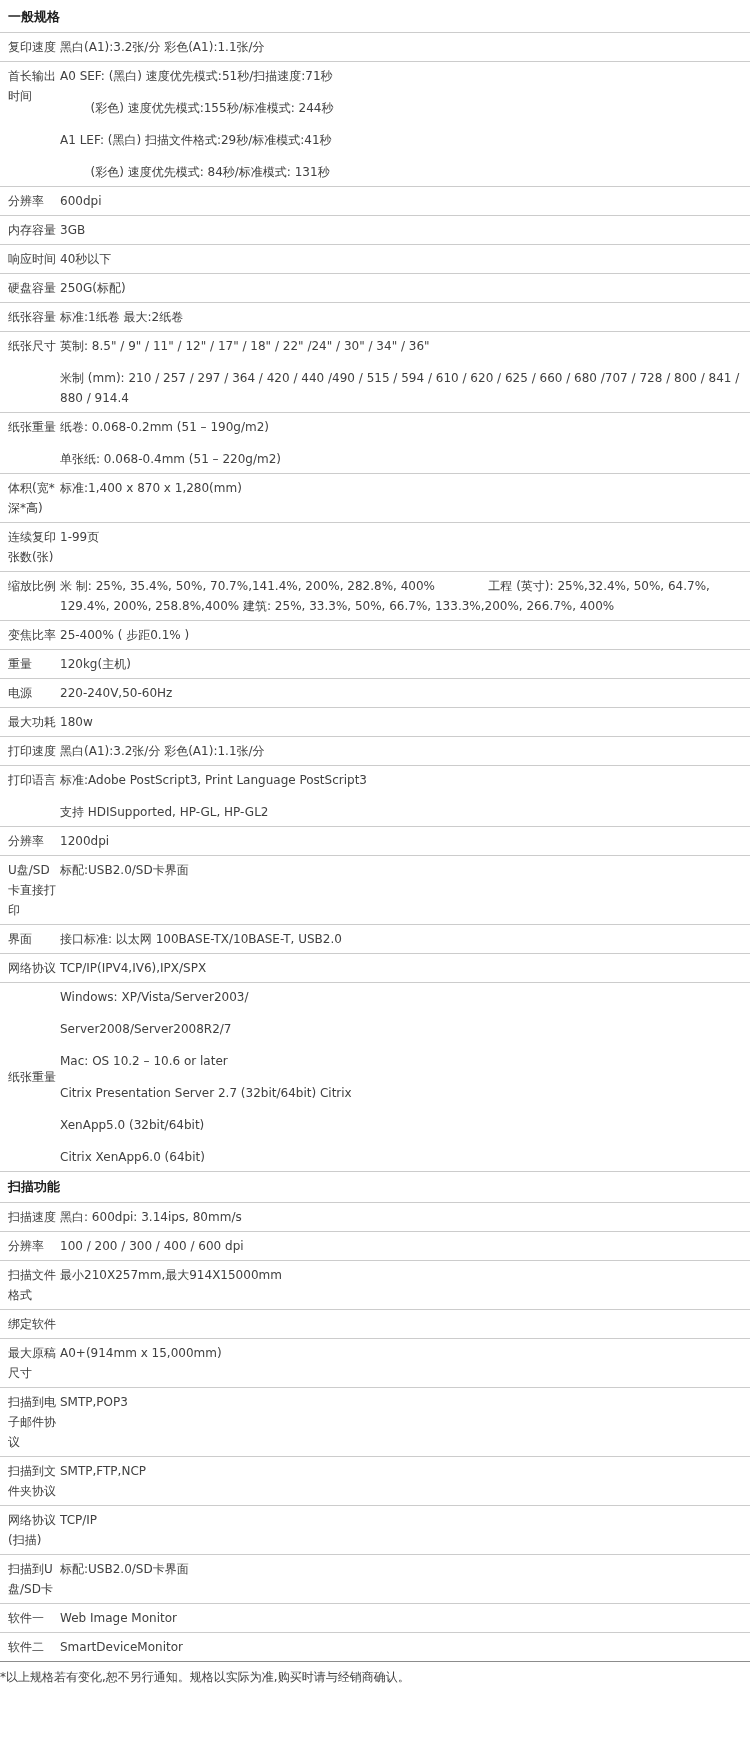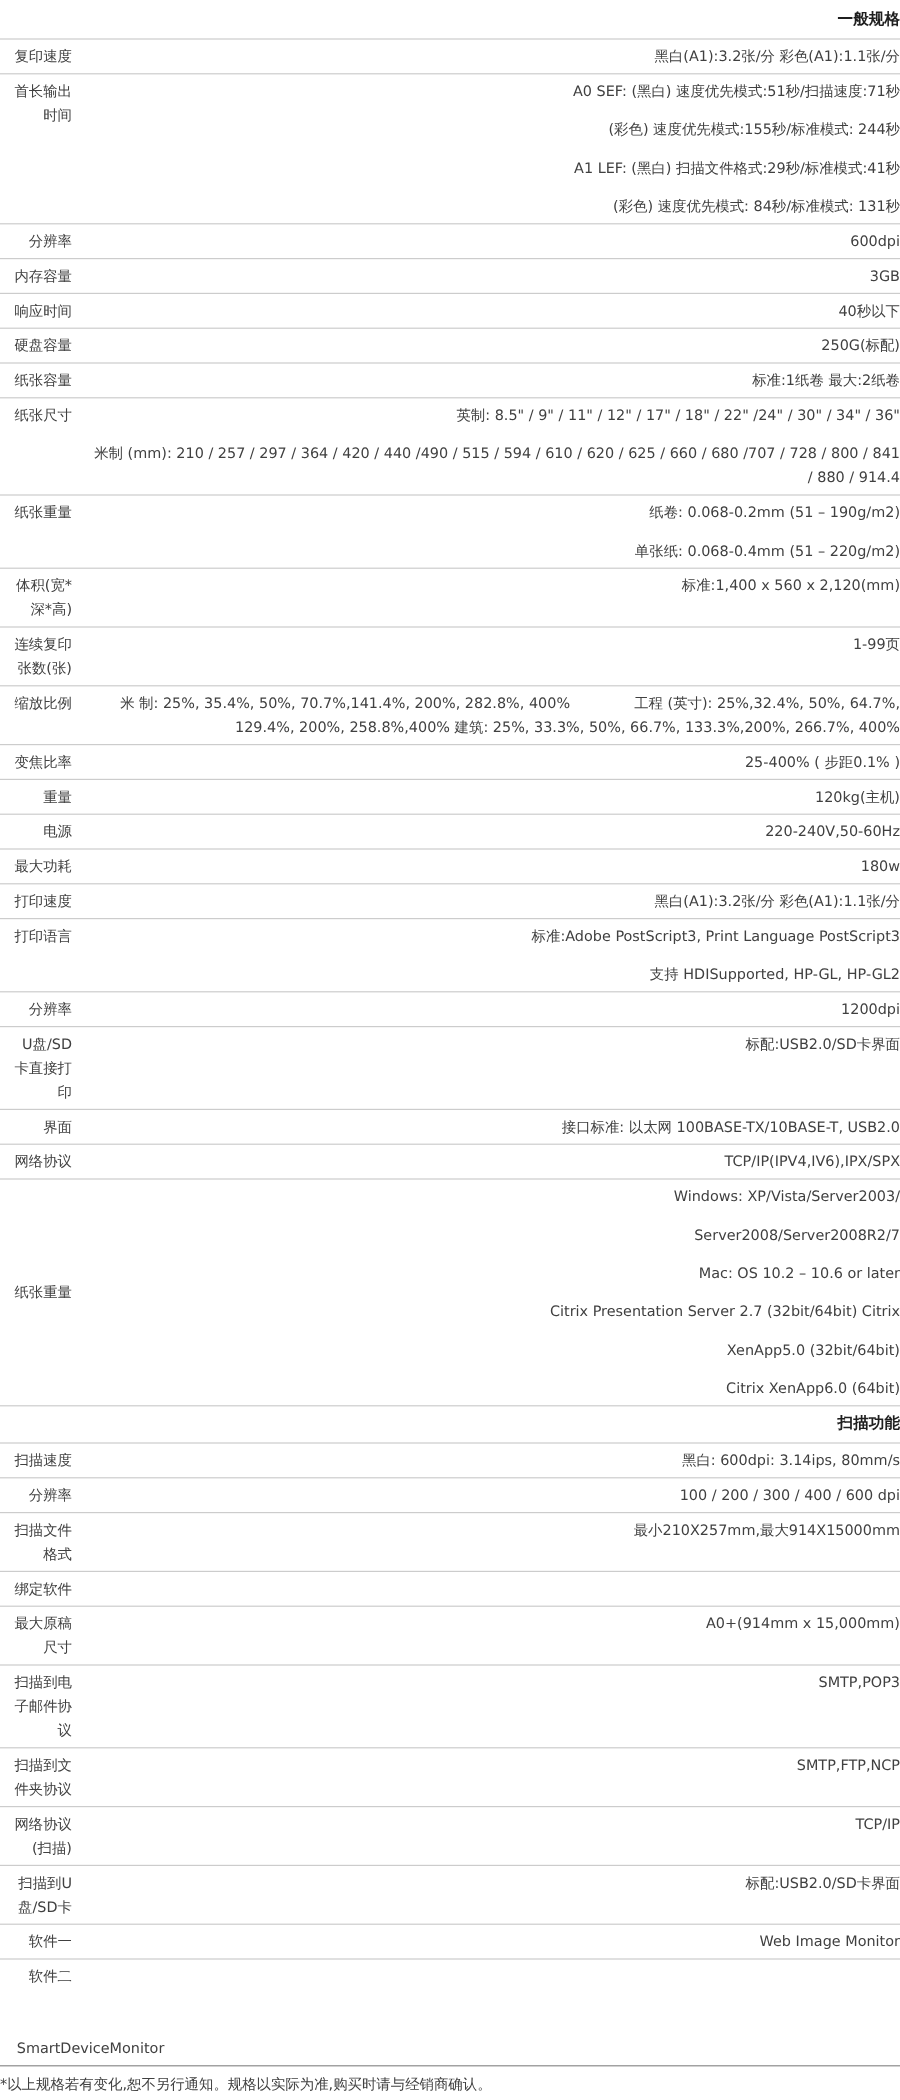--- a/index.html
+++ b/index.html
@@ -4,21 +4,21 @@
 <style>
   * { box-sizing: border-box; margin: 0; padding: 0; }
   html, body { background: #ffffff; }
   body {
     width: 750px;
     font-family: "DejaVu Sans", "Liberation Sans", sans-serif;
     color: #404040;
     font-size: 12px;
     padding-top: 2px;
   }
-  .spec-table { width: 750px; text-align: right; }
+  .spec-table { width: 750px; }
   .section-title {
     font-weight: bold;
     font-size: 13px;
     color: #1f1f1f;
     line-height: 20px;
     padding: 5px 0 5px 8px;
     border-bottom: 1px solid #cccccc;
   }
   .row {
     display: flex;
@@ -31,26 +31,26 @@
     flex: 0 0 60px;
     width: 60px;
     padding-left: 8px;
     line-height: 20px;
     word-break: break-all;
     overflow-wrap: anywhere;
   }
   .row-value { flex: 1 1 auto; min-width: 0; }
   .row-value p {
     line-height: 20px;
-    margin: 0 0 12px 14px;
+    margin: 0 0 12px 0;
     white-space: pre-wrap;
     overflow-wrap: anywhere;
   }
   .row-value p:last-child { margin-bottom: 0; }
-  .section:last-of-type .row:last-child { border-bottom: none; flex-direction: column; }
+  .section:last-of-type .row:last-child { border-bottom: none; }
   .footnote {
     border-top: 1px solid #8c8c8c;
     padding: 5px 0 8px 0;
     line-height: 20px;
     color: #404040;
   }
 </style>
 </head>
 <body>
 
@@ -112,21 +112,21 @@
       <div class="row">
         <div class="row-label">纸张重量</div>
         <div class="row-value">
           <p>纸卷: 0.068-0.2mm (51 – 190g/m2)</p>
           <p>单张纸: 0.068-0.4mm (51 – 220g/m2)</p>
         </div>
       </div>
       <div class="row">
         <div class="row-label">体积(宽*深*高)</div>
         <div class="row-value">
-          <p>标准:1,400 x 560 x 2,120(mm)</p>
+          <p>标准:1,400 x 870 x 1,280(mm)</p>
         </div>
       </div>
       <div class="row">
         <div class="row-label">连续复印张数(张)</div>
         <div class="row-value">
           <p>1-99页</p>
         </div>
       </div>
       <div class="row">
         <div class="row-label">缩放比例</div>

